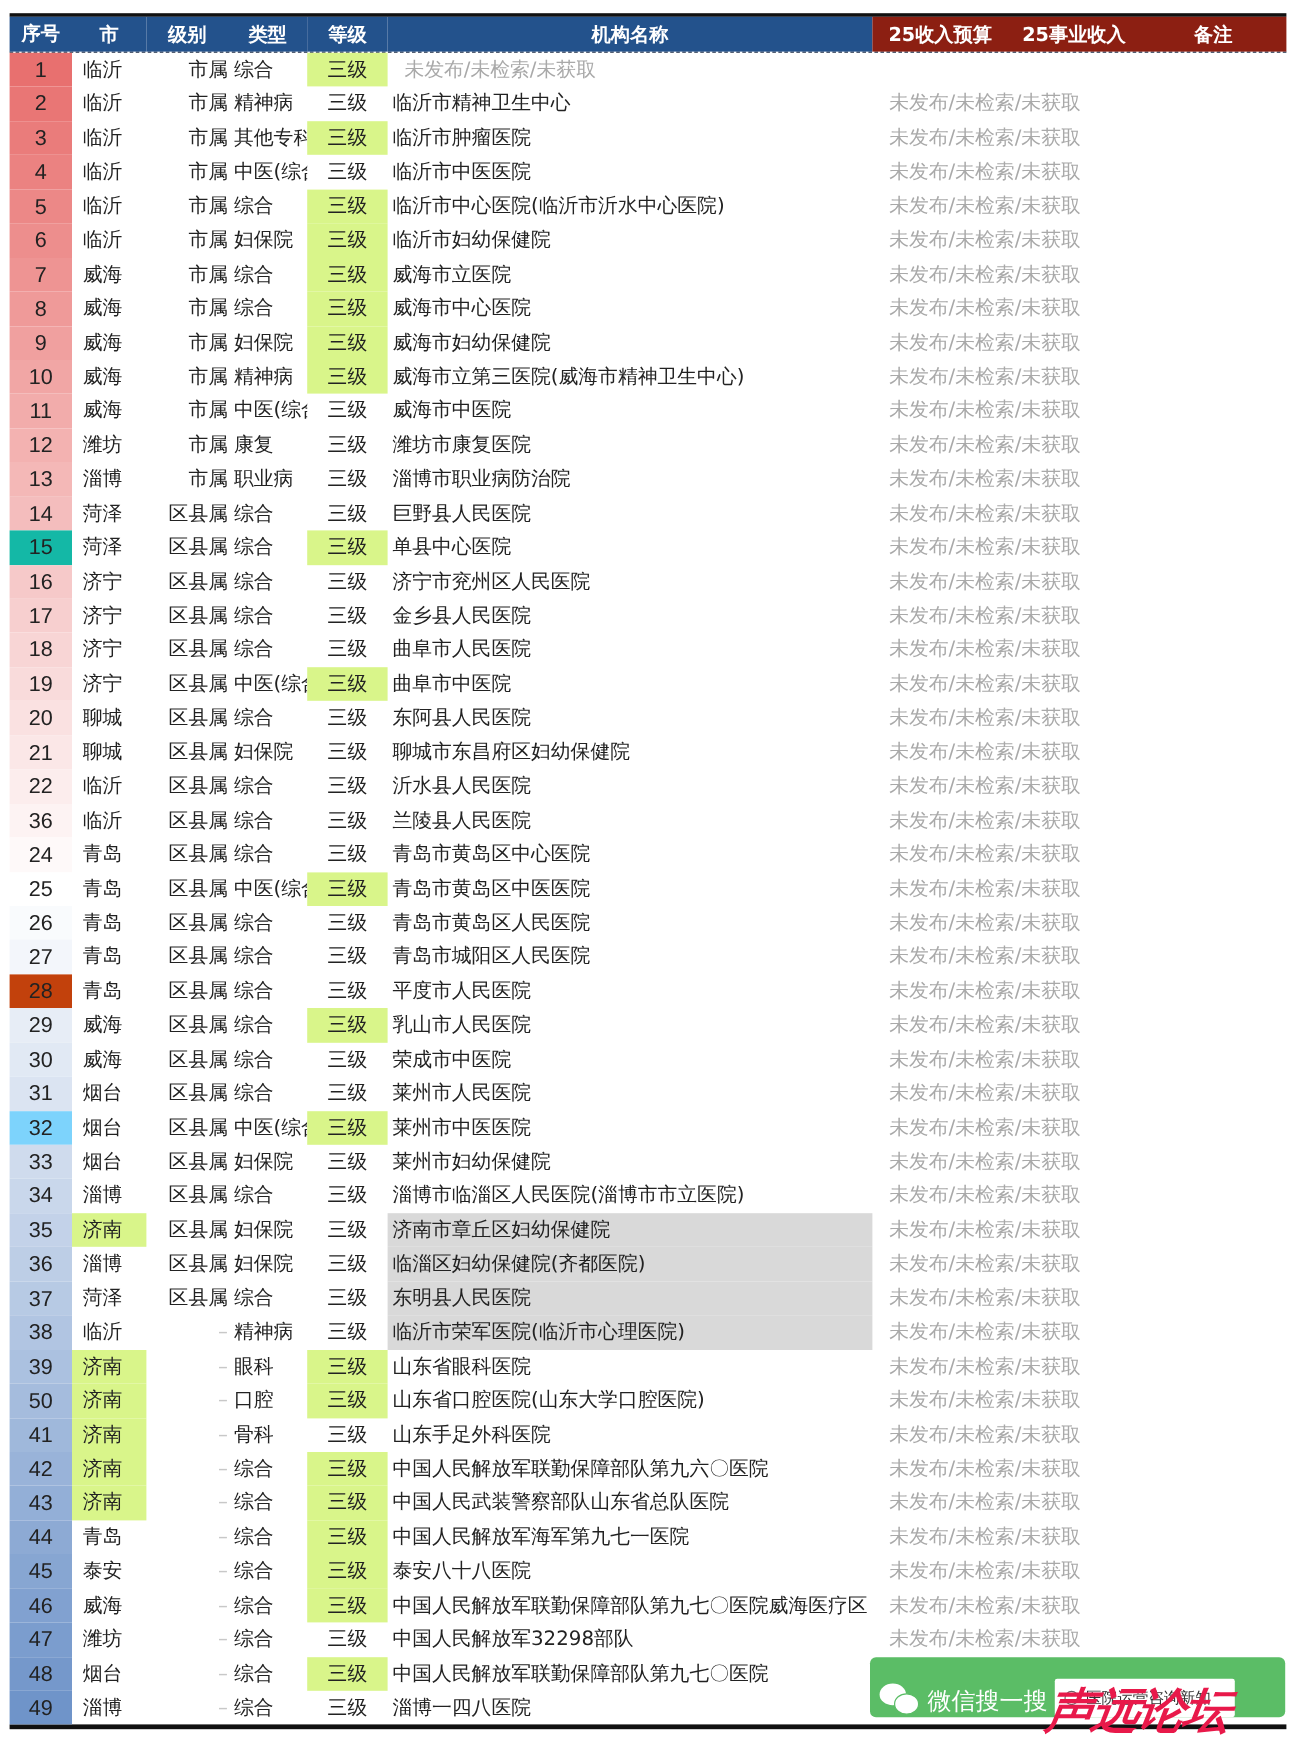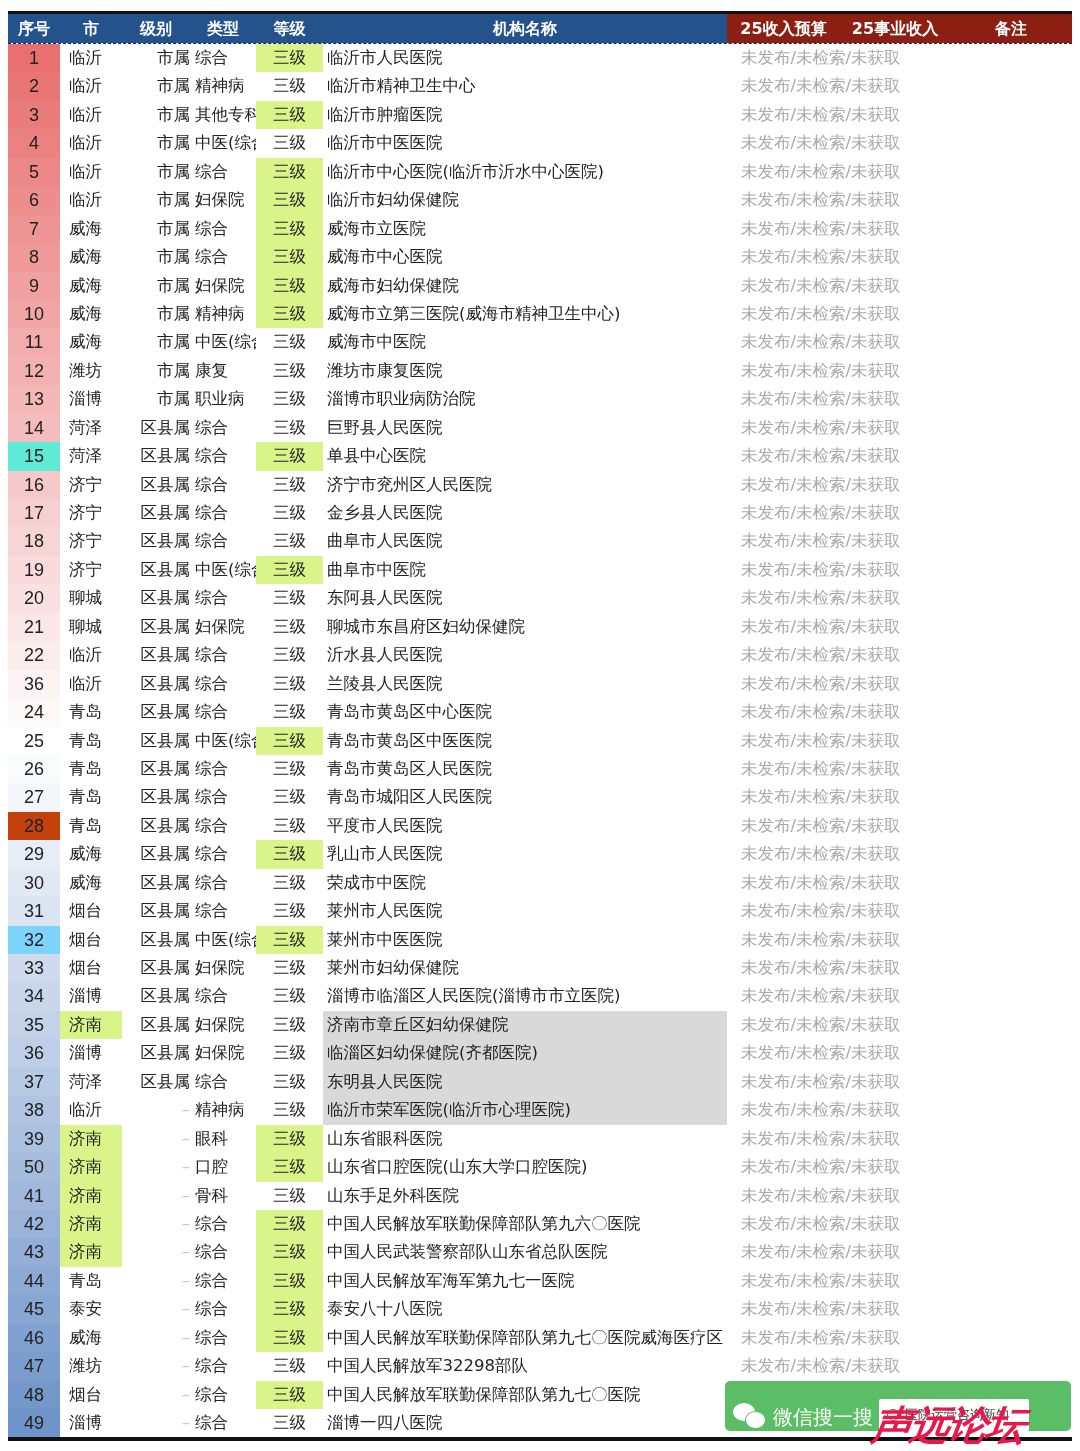--- a/index.html
+++ b/index.html
@@ -54,21 +54,20 @@
     <div class="red" style="width:110px">25事业收入</div>
     <div class="red" style="width:122px">备注</div>
   </div>
   <div id="rows">
       <div class="row">
         <div class="c-idx" style="background:rgb(232,112,111)">1</div>
         <div class="c-city">临沂</div>
         <div class="c-level">市属</div>
         <div class="c-type">综合</div>
         <div class="c-grade hl">三级</div>
-        <div class="c-name">临沂市人民医院</div>
         <div class="c-status">未发布/未检索/未获取</div>
       </div>
       <div class="row">
         <div class="c-idx" style="background:rgb(233,118,117)">2</div>
         <div class="c-city">临沂</div>
         <div class="c-level">市属</div>
         <div class="c-type">精神病</div>
         <div class="c-grade">三级</div>
         <div class="c-name">临沂市精神卫生中心</div>
         <div class="c-status">未发布/未检索/未获取</div>
@@ -175,21 +174,21 @@
       <div class="row">
         <div class="c-idx" style="background:rgb(244,189,189)">14</div>
         <div class="c-city">菏泽</div>
         <div class="c-level">区县属</div>
         <div class="c-type">综合</div>
         <div class="c-grade">三级</div>
         <div class="c-name">巨野县人民医院</div>
         <div class="c-status">未发布/未检索/未获取</div>
       </div>
       <div class="row">
-        <div class="c-idx" style="background:#5eead4">15</div>
+        <div class="c-idx" style="background:#14b8a6">15</div>
         <div class="c-city">菏泽</div>
         <div class="c-level">区县属</div>
         <div class="c-type">综合</div>
         <div class="c-grade hl">三级</div>
         <div class="c-name">单县中心医院</div>
         <div class="c-status">未发布/未检索/未获取</div>
       </div>
       <div class="row">
         <div class="c-idx" style="background:rgb(246,201,201)">16</div>
         <div class="c-city">济宁</div>

